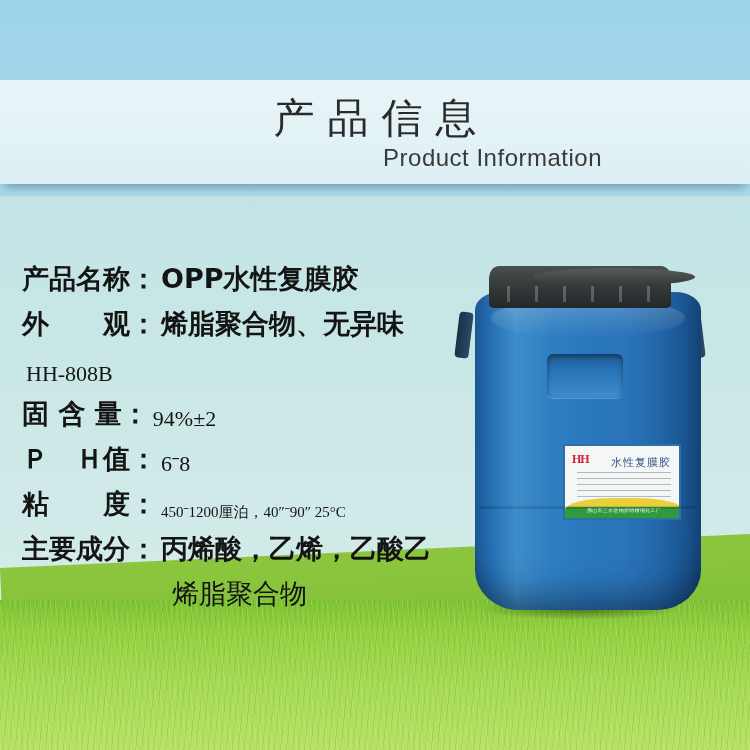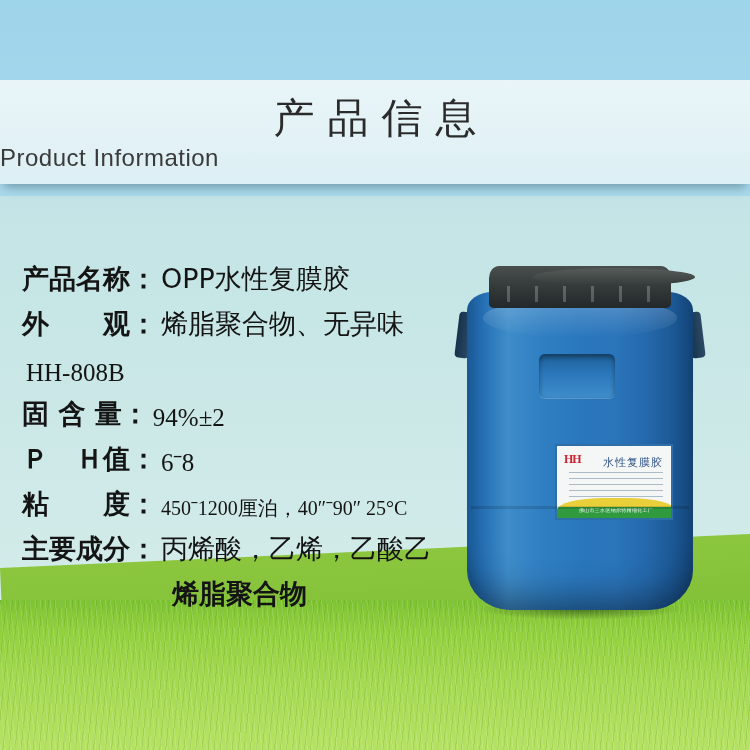--- a/index.html
+++ b/index.html
@@ -26,21 +26,21 @@
     background:linear-gradient(180deg,#e9f5f8 0%,#e3f2f6 55%,#dceff4 100%);
     box-shadow:0 7px 10px -4px rgba(40,70,80,.45);
   }
   .banner-cn{
     position:absolute;left:0;top:14px;width:750px;text-align:center;
     font-size:41px;letter-spacing:13px;color:#2b2b2b;
     font-family:"Liberation Sans","DejaVu Sans",sans-serif;
     font-weight:300;text-indent:13px;line-height:48px;
   }
   .banner-en{
-    position:absolute;left:0;top:64px;width:602px;text-align:left;
+    position:absolute;left:0;top:64px;width:602px;text-align:right;
     font-size:24px;color:#3a3a3a;letter-spacing:.5px;line-height:28px;
     font-family:"Liberation Sans","DejaVu Sans",sans-serif;font-weight:400;
   }
 
   
   .hill{
     position:absolute;left:0;top:568px;width:760px;height:120px;
     background:linear-gradient(180deg,#8cc63f 0%,#7cbe33 100%);
     transform:rotate(-2.6deg);transform-origin:0 0;
   }
@@ -61,21 +61,21 @@
   .tree.t2{border-bottom-color:#4c8c3c;}
   .tree.t3{border-bottom-color:#356b30;}
 
   
   .barrel-wrap{position:absolute;left:455px;top:258px;width:250px;height:368px;}
   .barrel-shadow{
     position:absolute;left:22px;top:340px;width:206px;height:22px;
     background:radial-gradient(ellipse at 50% 50%,rgba(20,40,10,.5) 0%,rgba(20,40,10,0) 70%);
   }
   .body{
-    position:absolute;left:12px;top:34px;width:226px;height:318px;
+    position:absolute;left:20px;top:34px;width:226px;height:318px;
     border-radius:26px 26px 44px 44px/18px 18px 40px 40px;
     background:
       linear-gradient(90deg,
         #1b5e9e 0%,#2670b4 7%,#3e8cc9 18%,#2f7ec2 34%,
         #2a77bd 50%,#2a74ba 66%,#2468ab 80%,#1b5794 92%,#15477c 100%);
     box-shadow:inset 0 -28px 36px -18px rgba(0,0,0,.45);
   }
   .body:before{ 
     content:"";position:absolute;left:16px;top:6px;width:194px;height:40px;
     border-radius:50%;background:linear-gradient(180deg,rgba(255,255,255,.22),rgba(255,255,255,0));
@@ -136,29 +136,29 @@
 
   
   .specs{position:absolute;left:22px;top:252px;width:470px;}
   .row{display:flex;align-items:flex-end;height:45px;}
   .key{
     font-size:27px;font-weight:700;color:#141414;white-space:pre;
     font-family:"DejaVu Sans","Liberation Sans",sans-serif;
     letter-spacing:0px;
   }
   .val{
-    font-size:25px;color:#141414;white-space:pre;margin-left:4px;
+    font-size:22px;color:#141414;white-space:pre;margin-left:4px;
     font-family:"Liberation Serif","DejaVu Serif",serif;
   }
   .val.bold{
-    font-weight:400;font-size:27px;
+    font-weight:700;font-size:27px;
     font-family:"DejaVu Sans","Liberation Sans",sans-serif;
   }
-  .val.small{font-size:20px;}
-  .cont{margin-left:150px;font-size:27px;font-weight:700;color:#141414;
+  .val.small{font-size:15px;}
+  .cont{margin-left:150px;font-size:27px;font-weight:400;color:#141414;
     font-family:"DejaVu Sans","Liberation Sans",sans-serif;}
 </style>
 </head>
 <body>
 
 <div class="stage">
 
   <div class="sky"></div>
   <div class="midband"></div>
 

